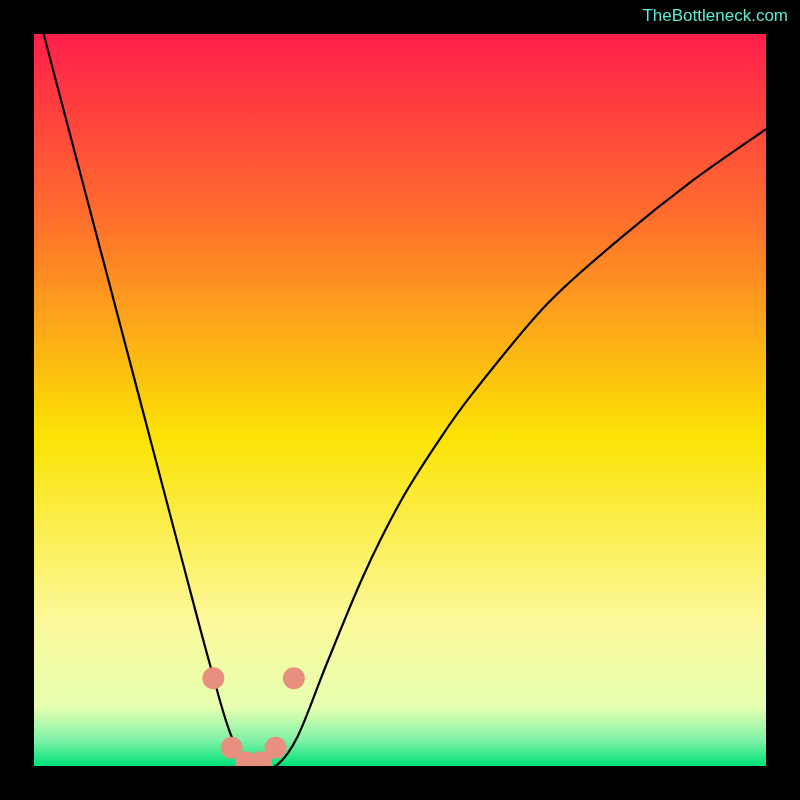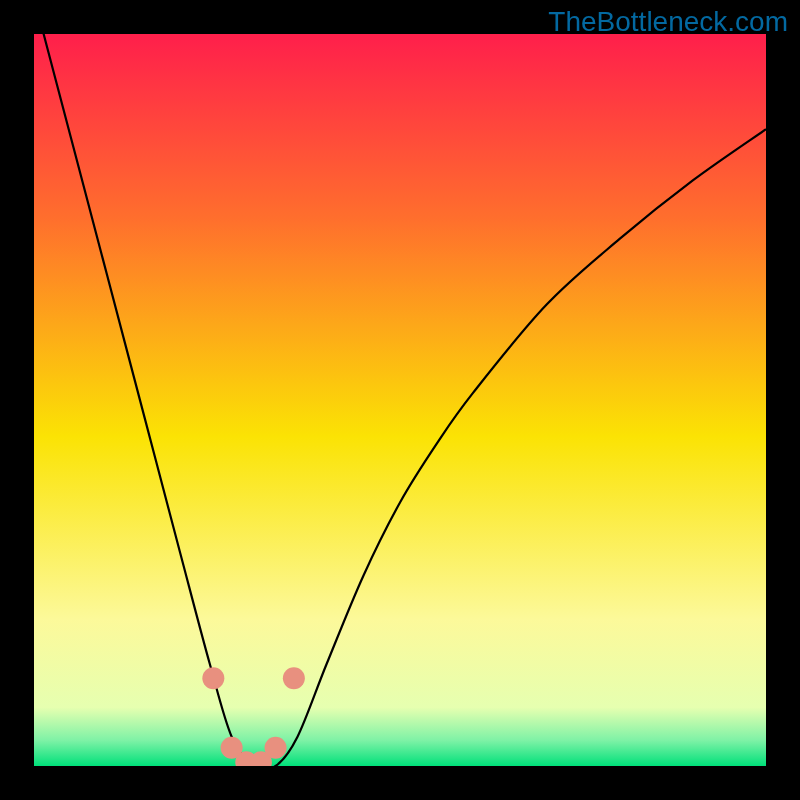--- a/index.html
+++ b/index.html
@@ -16,22 +16,22 @@
     left: 34px;
     top: 34px;
     width: 732px;
     height: 732px;
     overflow: hidden;
   }
   .watermark {
     position: absolute;
     top: 6px;
     right: 12px;
-    color: #0369a1;
-    font-size: 28px;
+    color: #5eead4;
+    font-size: 17px;
     font-weight: 500;
     z-index: 10;
   }
 </style>
 </head>
 <body>
 
 <div class="watermark">TheBottleneck.com</div>
 
 <div class="frame">

